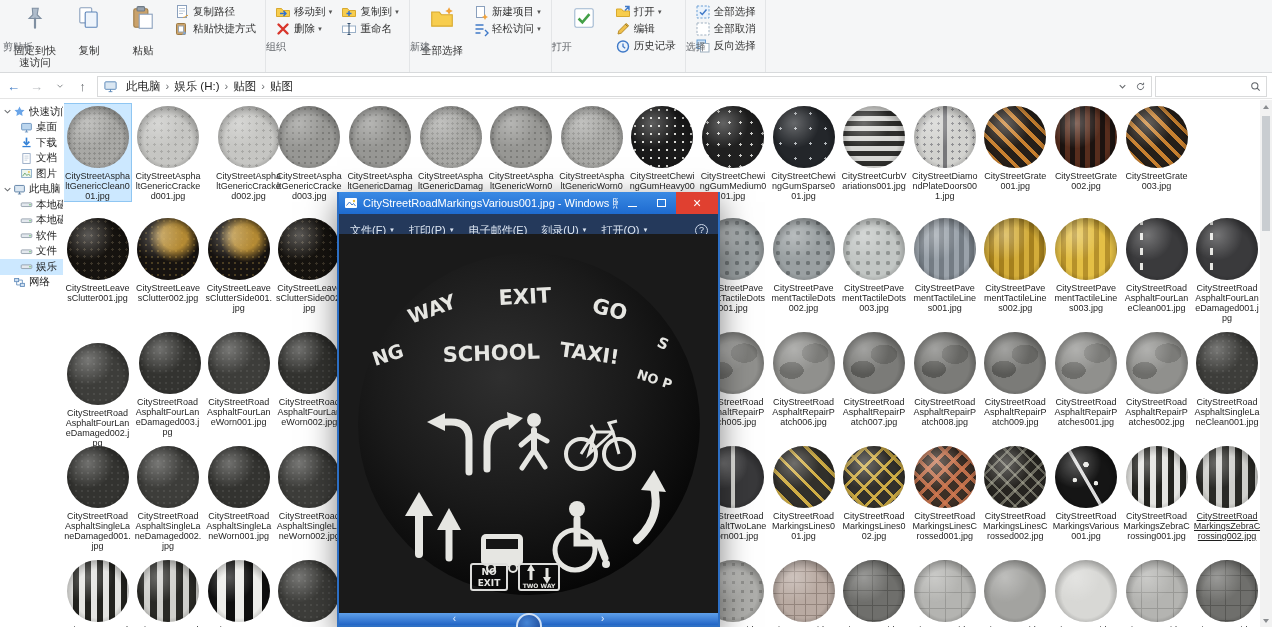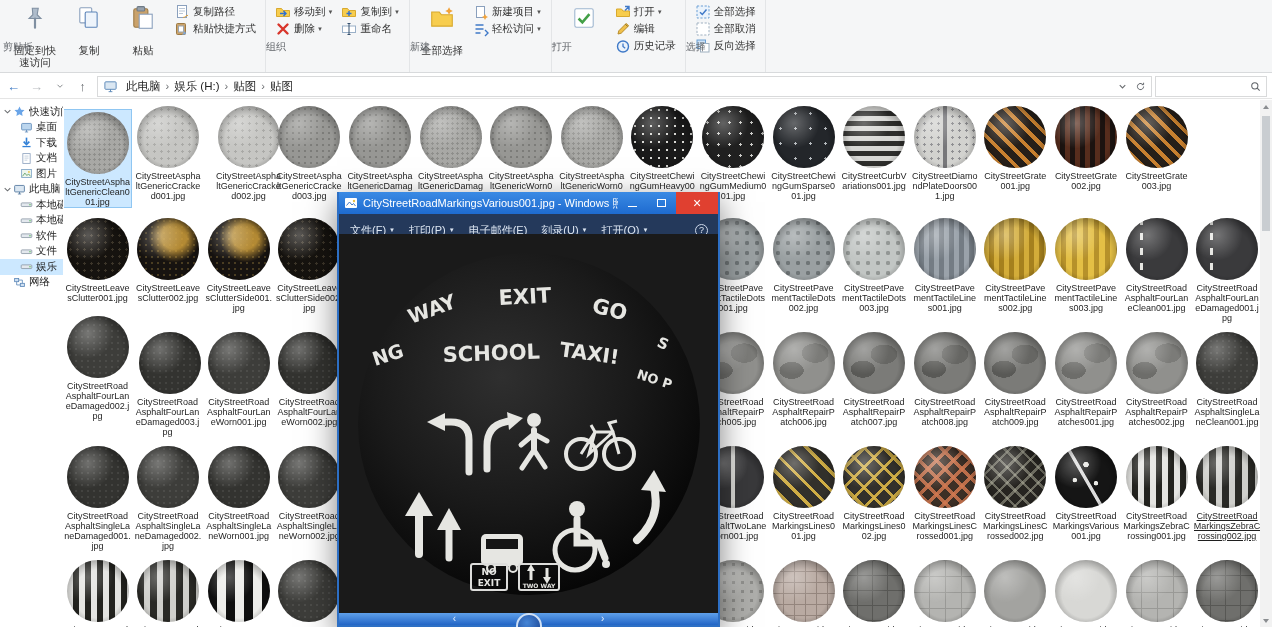--- a/index.html
+++ b/index.html
@@ -536,21 +536,21 @@
             <rect x="2" y="3" width="5" height="4" fill="#cfe0f2" stroke="#5b87b8"></rect>
             <rect x="9" y="9" width="5" height="4" fill="#cfe0f2" stroke="#5b87b8"></rect>
             <path d="M4.5 7v4h4.5M11.5 9V5H7" fill="none" stroke="#5b87b8"></path>
           </svg>
         </span>
         <span class="side-label">网络</span>
       </div>
     </div>
 
   <div class="grid">
-      <div class="tile selected" style="left: 0px; top: 4px; margin-top: 6px;">
+      <div class="tile selected" style="left: 0px; top: 4px;">
         <div class="sphere tx-asphalt-light"></div>
         <div class="caption">CityStreetAsphaltGenericClean001.jpg</div>
       </div>
       <div class="tile" style="left: 70.6px; top: 4px;">
         <div class="sphere tx-concrete-light"></div>
         <div class="caption">CityStreetAsphaltGenericCracked001.jpg</div>
       </div>
       <div class="tile" style="left: 151px; top: 4px;">
         <div class="sphere tx-concrete-light"></div>
         <div class="caption">CityStreetAsphaltGenericCracked002.jpg</div>
@@ -648,21 +648,21 @@
         <div class="caption">CityStreetPavementTactileLines003.jpg</div>
       </div>
       <div class="tile" style="left: 1059px; top: 116px;">
         <div class="sphere tx-road-edge"></div>
         <div class="caption">CityStreetRoadAsphaltFourLaneClean001.jpg</div>
       </div>
       <div class="tile" style="left: 1129.6px; top: 116px;">
         <div class="sphere tx-road-edge"></div>
         <div class="caption">CityStreetRoadAsphaltFourLaneDamaged001.jpg</div>
       </div>
-      <div class="tile" style="left: 0px; top: 214px;">
+      <div class="tile" style="left: 0px; top: 241px;">
         <div class="sphere tx-road-dark"></div>
         <div class="caption">CityStreetRoadAsphaltFourLaneDamaged002.jpg</div>
       </div>
       <div class="tile" style="left: 70px; top: 230px; align-items: flex-end;">
         <div class="sphere tx-road-darker"></div>
         <div class="caption">CityStreetRoadAsphaltFourLaneDamaged003.jpg</div>
       </div>
       <div class="tile" style="left: 141.2px; top: 230px;">
         <div class="sphere tx-road-dark"></div>
         <div class="caption">CityStreetRoadAsphaltFourLaneWorn001.jpg</div>

